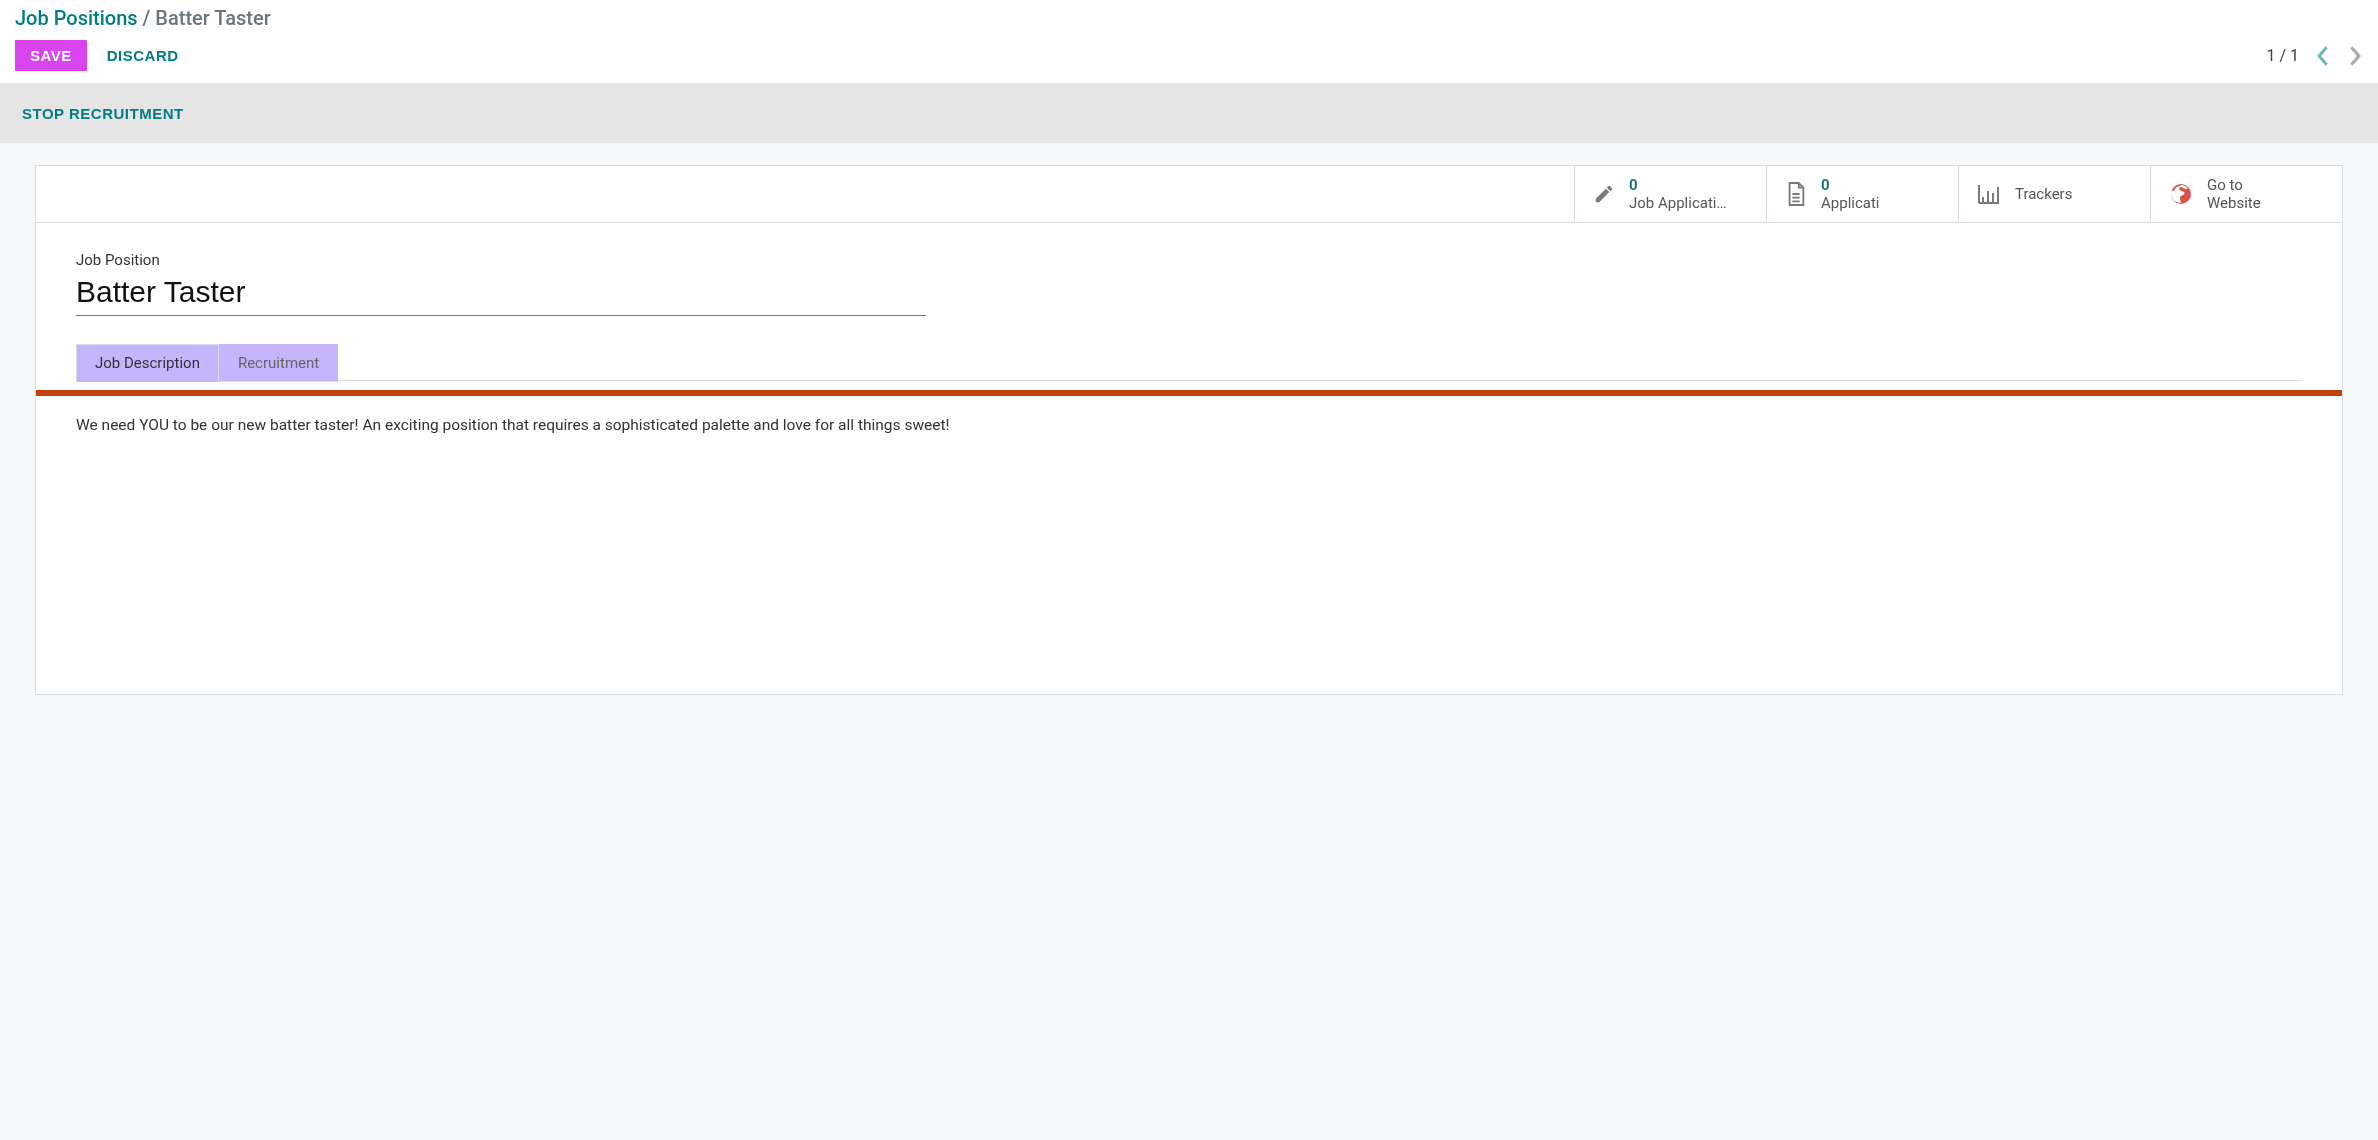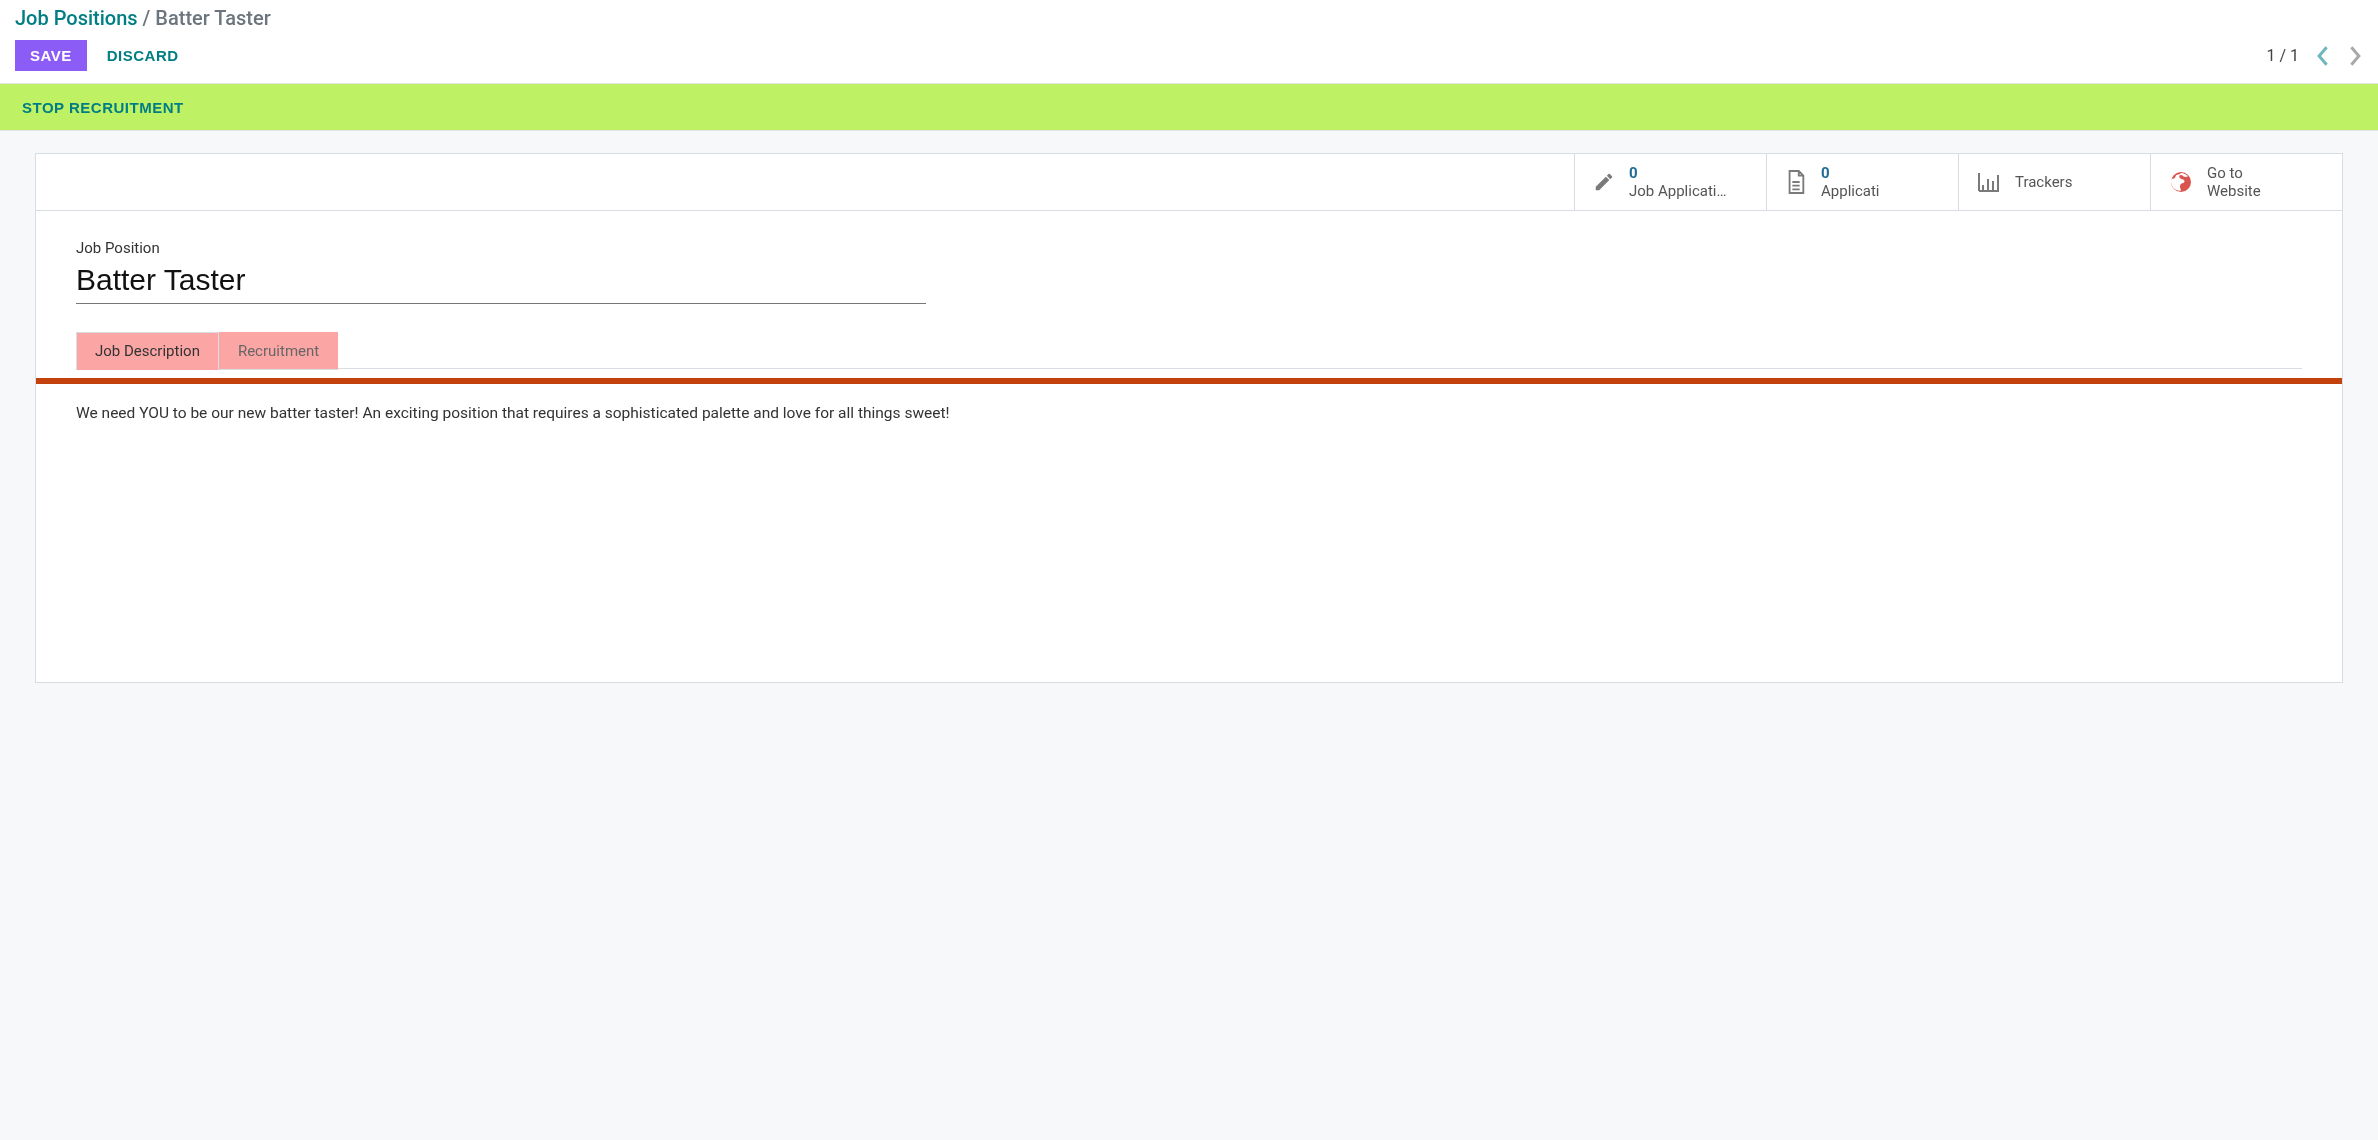--- a/index.html
+++ b/index.html
@@ -5,28 +5,28 @@
   * { box-sizing: border-box; margin: 0; padding: 0; }
   body { font-family: -apple-system, BlinkMacSystemFont, "Segoe UI", Roboto, sans-serif; background: #f6f8f9; color: #333; font-size: 16px; }
 
   .topbar { background: #fff; padding: 6px 15px 0 15px; }
   .breadcrumb { font-size: 20px; font-weight: 500; color: #6c757d; margin-bottom: 10px; }
   .breadcrumb .root { color: #017e84; }
   .breadcrumb .slash { color: #6c757d; }
 
   .action-row { display: flex; align-items: center; justify-content: space-between; padding-bottom: 12px; }
   .action-left { display: flex; align-items: center; gap: 20px; }
-  .btn-save { background: #8b5cf6; color: #fff; font-weight: 700; border: none; padding: 7px 15px; font-size: 15px; letter-spacing: 0.5px; cursor: pointer; }
+  .btn-save { background: #d946ef; color: #fff; font-weight: 700; border: none; padding: 7px 15px; font-size: 15px; letter-spacing: 0.5px; cursor: pointer; }
   .btn-discard { background: none; border: none; color: #017e84; font-weight: 700; font-size: 15px; letter-spacing: 0.5px; cursor: pointer; }
   .pager { display: flex; align-items: center; gap: 18px; color: #444; font-size: 16px; padding-right: 2px; }
   .pager-arrow { color: #6fb7ba; font-size: 20px; cursor: pointer; line-height: 1; }
   .pager-arrow svg { display: block; }
   .pager-arrow.disabled { color: #a9a9a9; }
 
-  .status-row { background: #bef264; border-top: 1px solid #e0e4e8; border-bottom: 1px solid #e0e4e8; display: flex; align-items: stretch; justify-content: flex-start; padding: 0 0 0 22px; height: 48px; }
+  .status-row { background: #e5e5e5; border-top: 1px solid #e0e4e8; border-bottom: 1px solid #e0e4e8; display: flex; align-items: stretch; justify-content: flex-start; padding: 0 0 0 22px; height: 60px; }
   .btn-stop { background: none; border: none; color: #017e84; font-weight: 700; font-size: 15px; letter-spacing: 0.5px; cursor: pointer; }
   .stages { display: flex; align-items: stretch; }
   .stage { display: flex; align-items: center; padding: 0 20px; font-size: 14px; font-weight: 700; color: #6c757d; letter-spacing: 0.3px; position: relative; }
   .stage.active { background: #21678f; color: #fff; }
   .stage.active::after {
     content: ""; position: absolute; right: -18px; top: 0; width: 0; height: 0;
     border-top: 22px solid transparent; border-bottom: 22px solid transparent; border-left: 18px solid #21678f; z-index: 2;
   }
   .stage.inactive { padding-left: 30px; padding-right: 15px; }
 
@@ -40,21 +40,21 @@
   .stat-icon.globe { color: #d9534f; }
   .stat-body { display: flex; flex-direction: column; overflow: hidden; }
   .stat-num { color: #206c92; font-weight: 700; font-size: 15px; }
   .stat-label { color: #555; font-size: 15px; white-space: nowrap; overflow: hidden; text-overflow: ellipsis; }
 
   .form-area { padding: 28px 40px 10px 40px; }
   .field-label { font-size: 15px; font-weight: 400; color: #333; margin-bottom: 4px; }
   .title-input { font-size: 30px; font-weight: 500; border: none; border-bottom: 1px solid #777; width: 850px; max-width: 100%; padding: 2px 0 6px 0; outline: none; color: #111; background: transparent; }
 
   .tabs { display: flex; margin-top: 28px; }
-  .tab { padding: 9px 18px; font-size: 15px; color: #555; border: 1px solid #d7dde3; border-bottom: none; background: #fca5a5; cursor: pointer; margin-bottom: -1px; }
+  .tab { padding: 9px 18px; font-size: 15px; color: #555; border: 1px solid #d7dde3; border-bottom: none; background: #c4b5fd; cursor: pointer; margin-bottom: -1px; }
   .tab.active { color: #333; }
   .tab:not(.active) { color: #666; border-color: transparent; border-bottom: 1px solid #d7dde3; }
   .tab-border { border-bottom: 1px solid #d7dde3; flex: 1; align-self: flex-end; }
 
   .tab-content-wrap { border-top: 6px solid #c2410c; margin-top: -1px; }
   .tab-content { padding: 20px 40px 260px 40px; font-size: 15.5px; color: #333; }
 </style>
 </head>
 <body>
 

